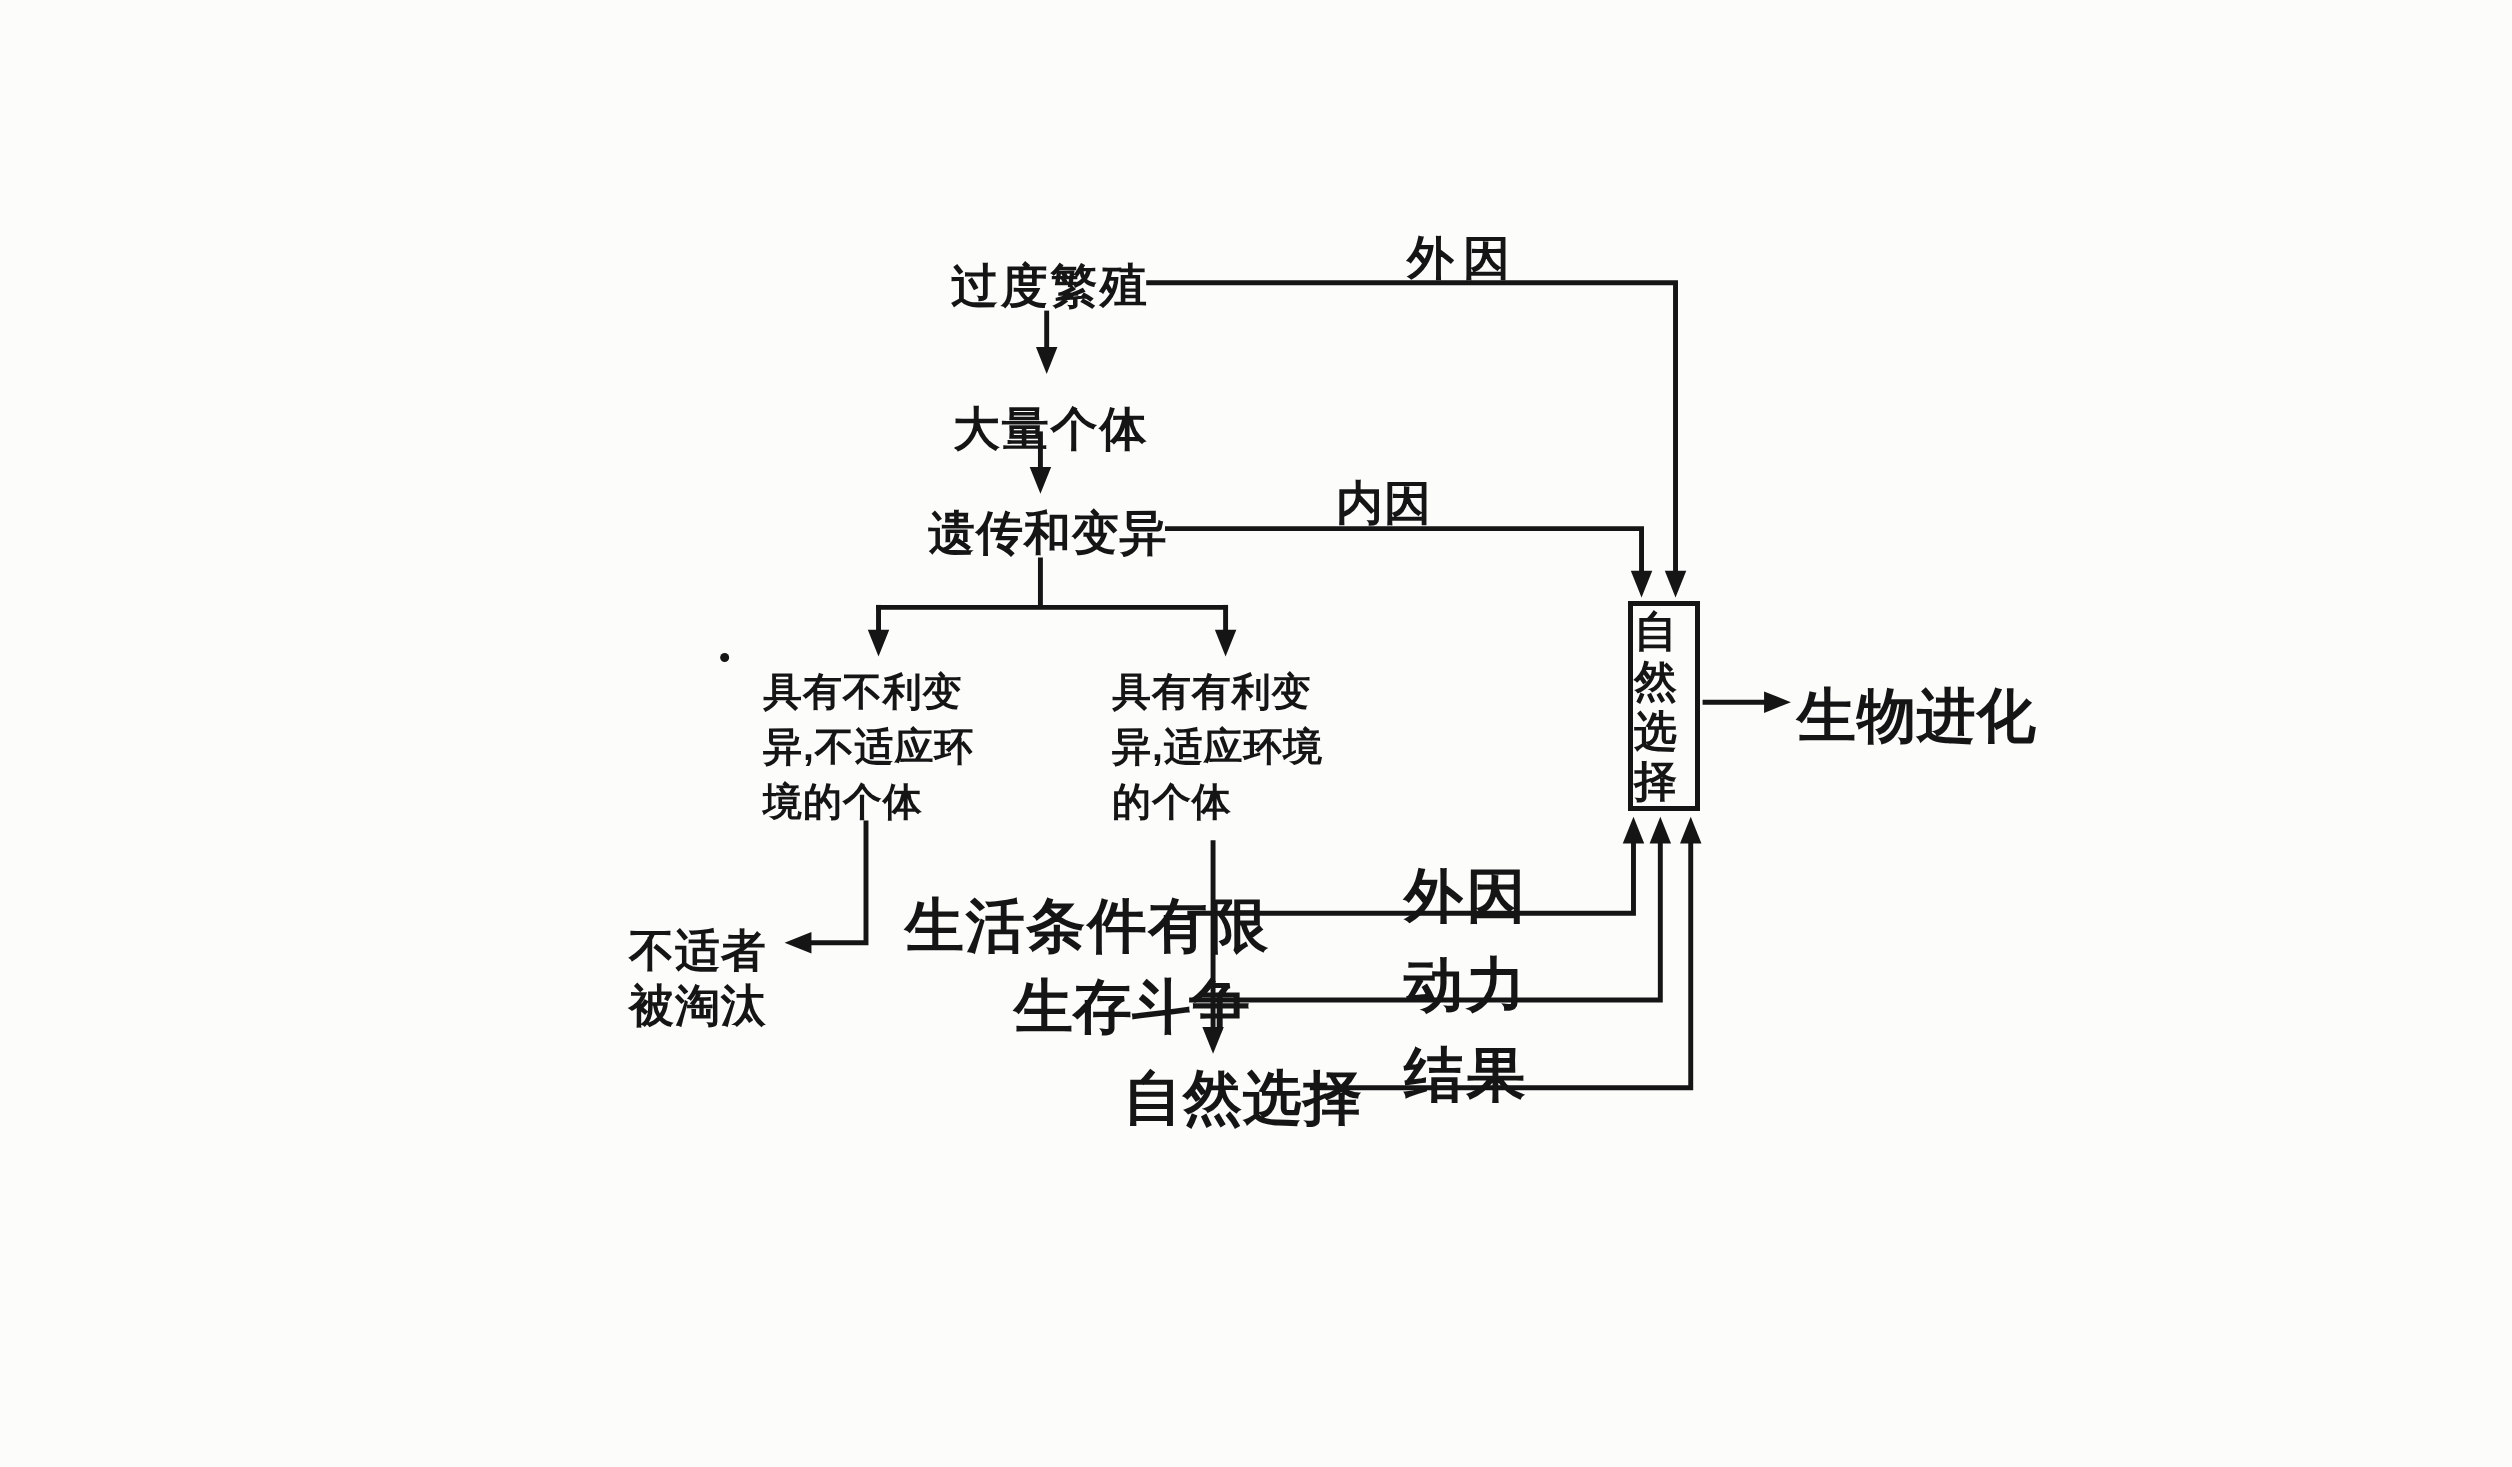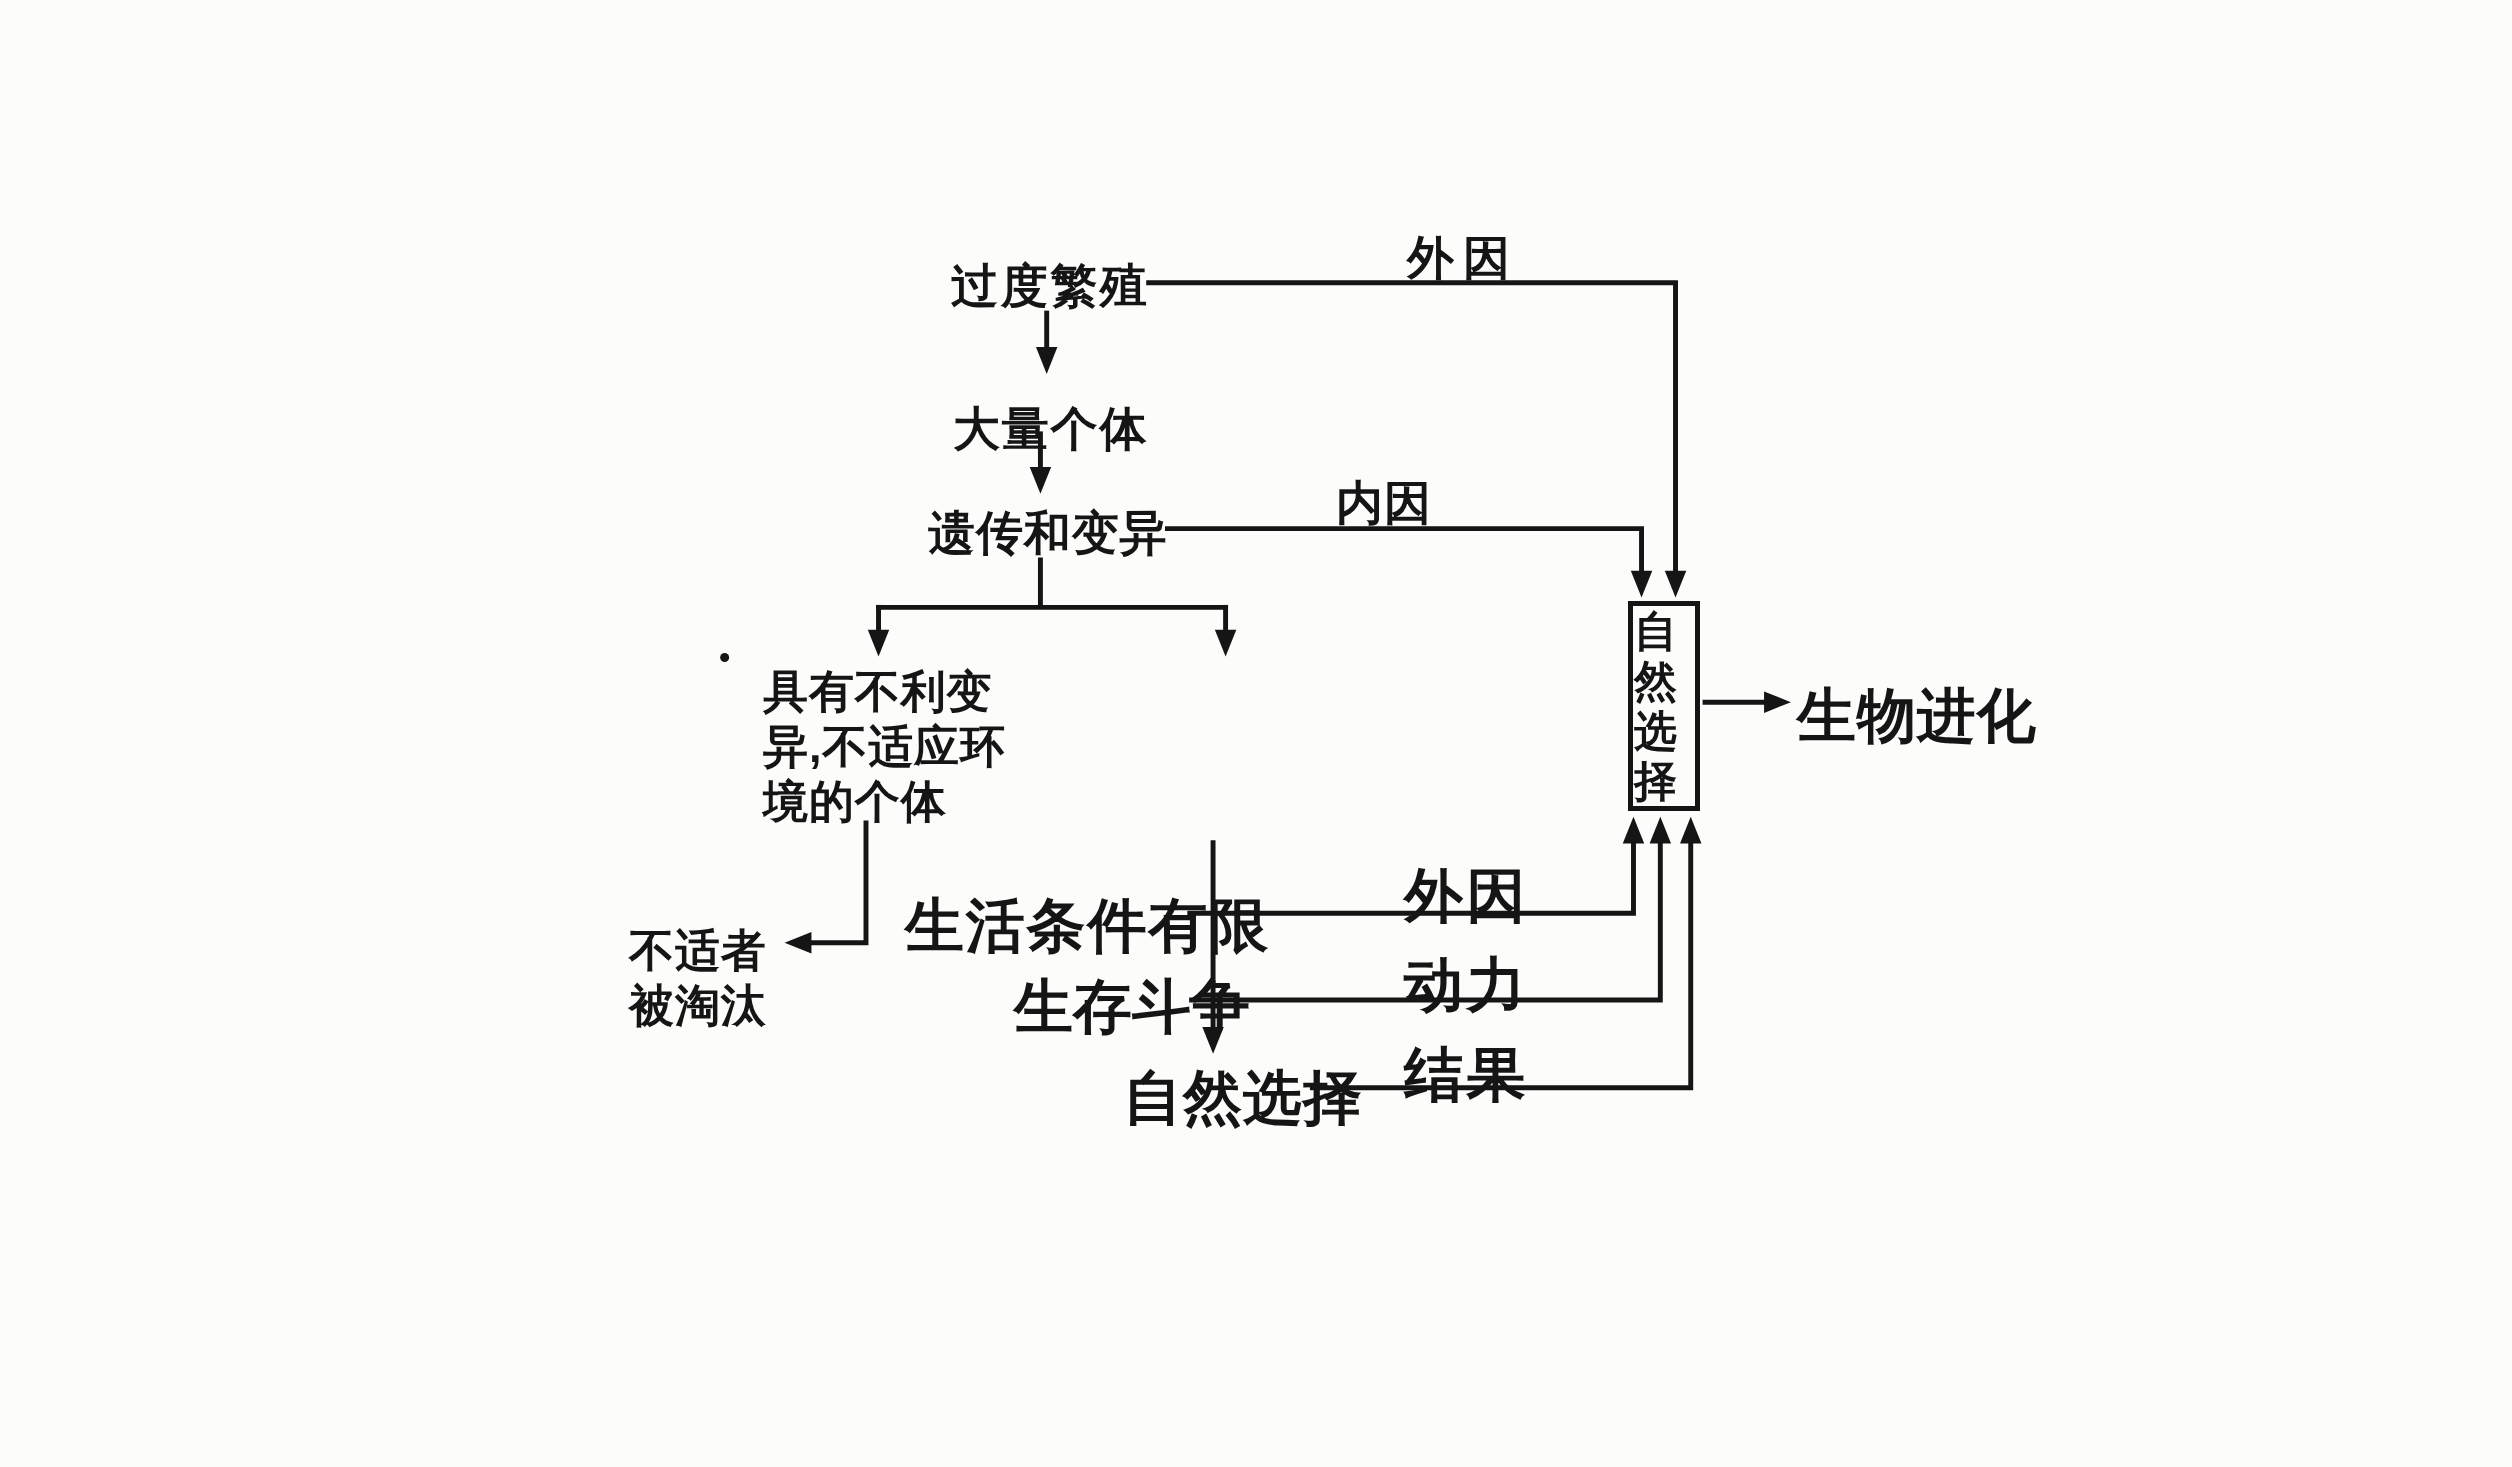--- a/index.html
+++ b/index.html
@@ -19,21 +19,21 @@
   .lbl {
     position: absolute;
     font-weight: 700;
     color: var(--ink);
     white-space: pre-line;
     line-height: 1.18;
     -webkit-font-smoothing: antialiased;
   }
   .fs52 { font-size: 47px; }
   .fs50 { font-size: 59px; }
-  .block { font-size: 45px; line-height: 55px; }
+  .block { font-size: 39px; line-height: 55px; }
   .two-line { font-size: 45px; line-height: 55px; margin-top: 21px; }
   #wires { position: absolute; left: 0; top: 0; }
   .wire {
     stroke: var(--ink);
     stroke-width: 5.5;
     fill: none;
     stroke-linecap: square;
   }
   #ns-box {
     position: absolute;
@@ -105,20 +105,23 @@
   <div class="lbl fs52" style="left:953px; top:401px; letter-spacing:1.8px">大量个体</div>
 
   <div class="lbl fs52" style="left:928px; top:505px; letter-spacing:0.9px">遗传和变异</div>
 
   <div class="lbl fs52" style="left:1336px; top:475px; letter-spacing:0.9px">内因</div>
 
   <div class="lbl block" style="left:763px; top:664px; letter-spacing:0.9px">具有不利变
 异,不适应环
 境的个体</div>
 
+  <div class="lbl block" style="left:1112px; top:664px; letter-spacing:0.9px">具有有利变
+异,适应环境
+的个体</div>
 
   <div class="lbl two-line" style="left:629px; top:902px; letter-spacing:0.9px">不适者
 被淘汰</div>
 
   <div class="lbl fs50" style="left:905px; top:892px; letter-spacing:1.8px">生活条件有限</div>
 
   <div class="lbl fs50" style="left:1404px; top:862px; letter-spacing:3.6px">外因</div>
 
   <div class="lbl fs50" style="left:1014px; top:973px">生存斗争</div>
 

